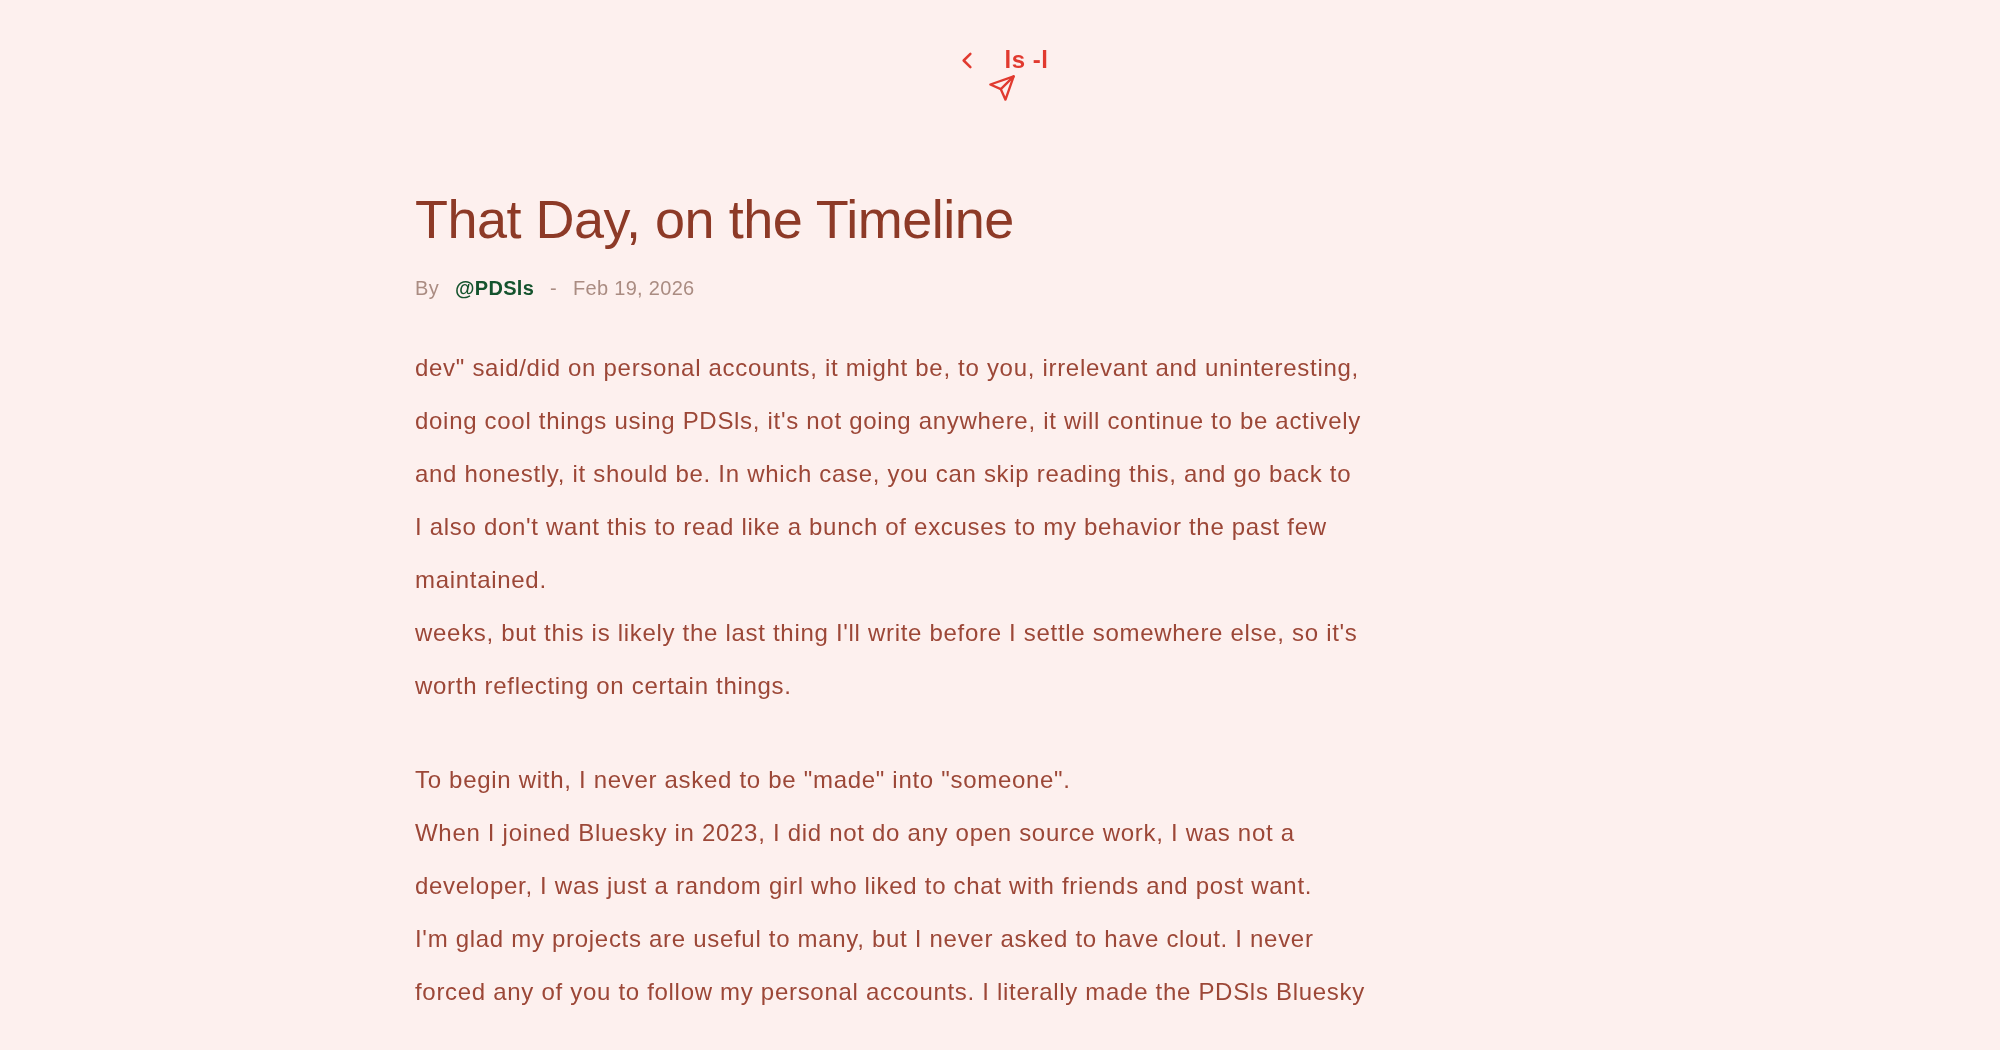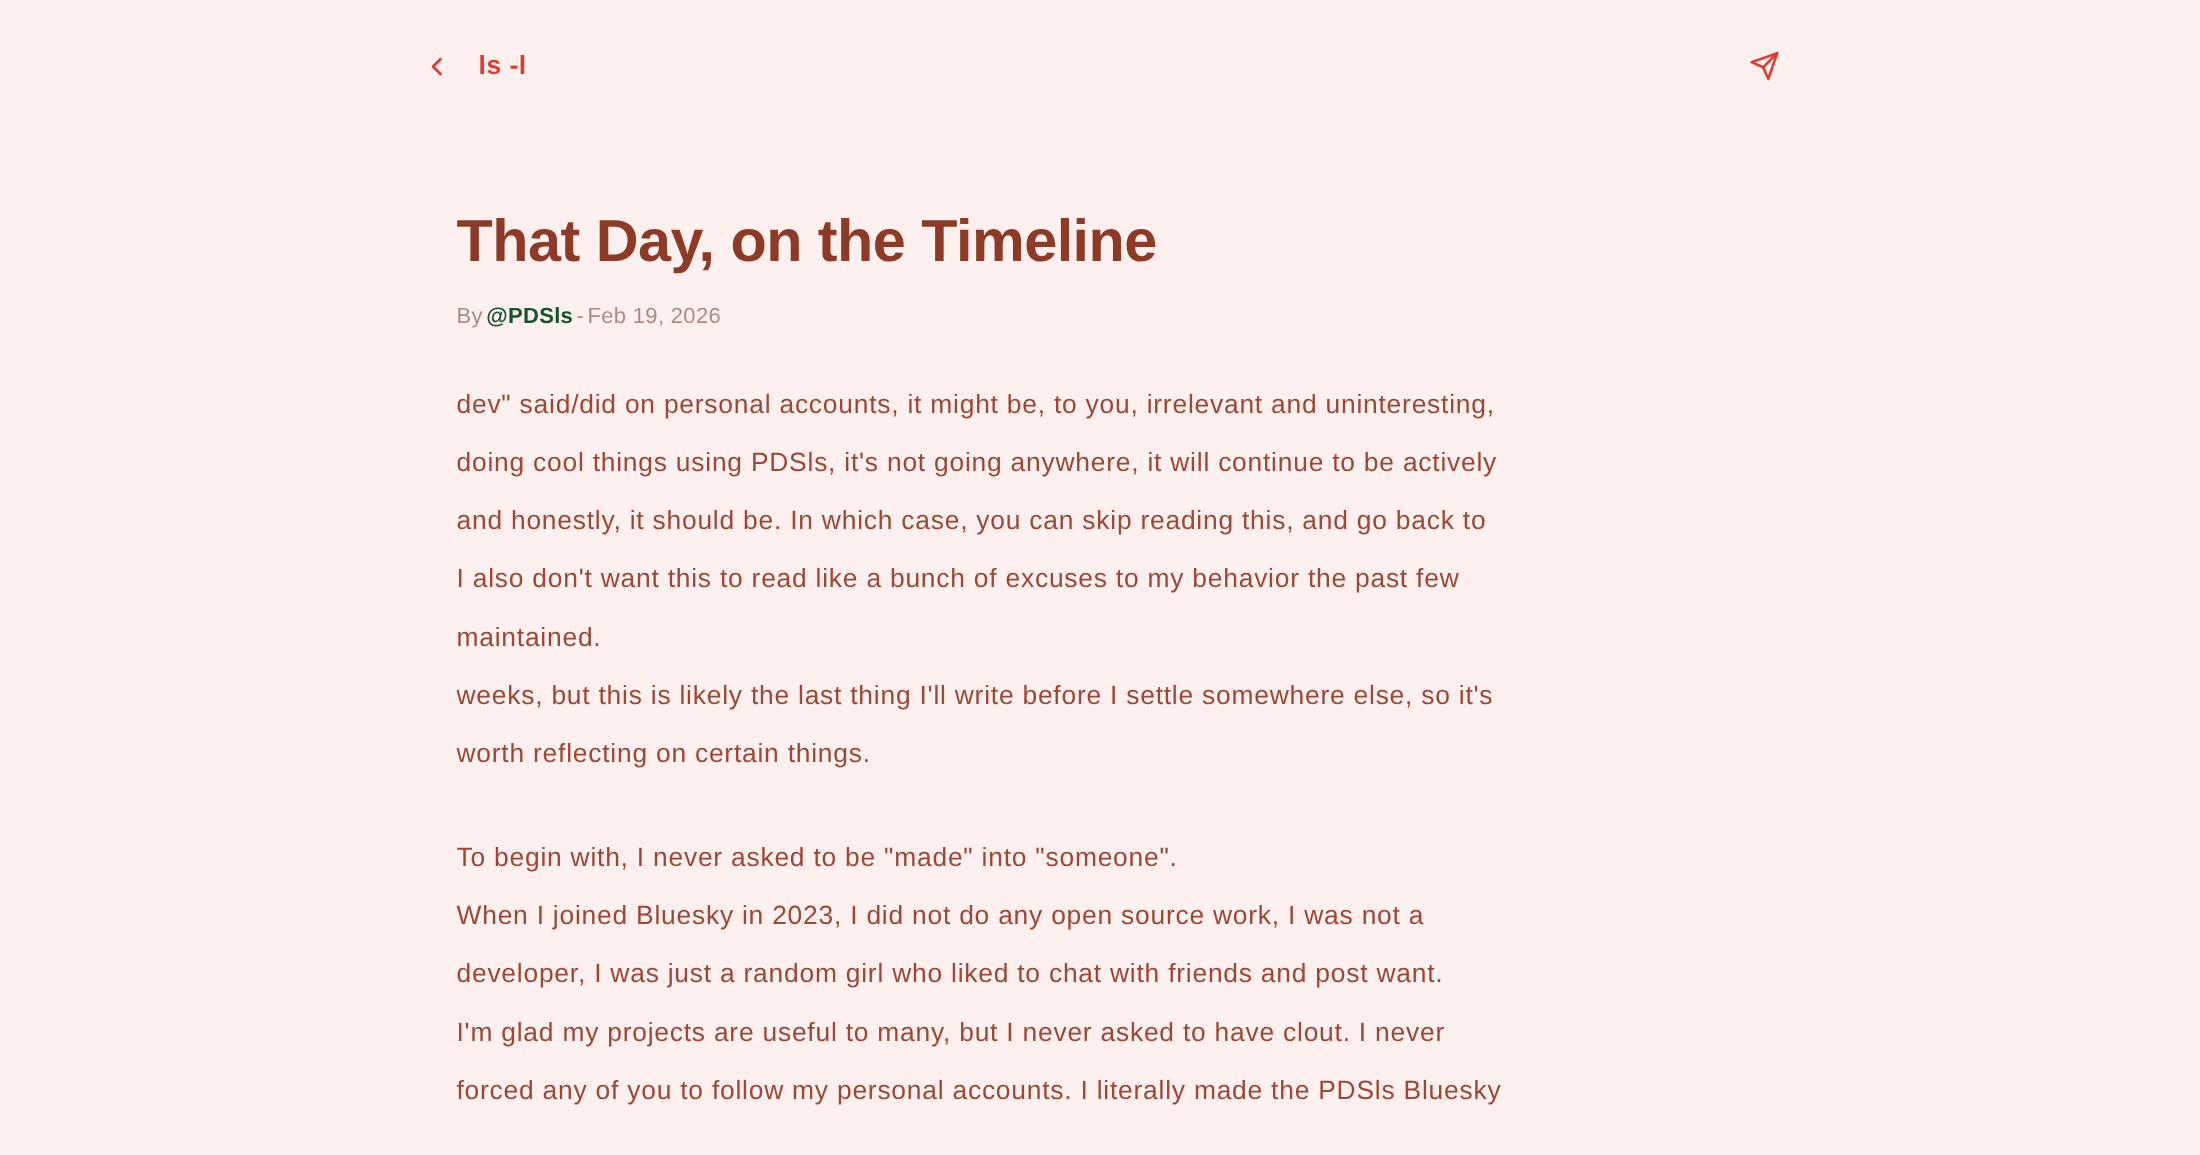--- a/index.html
+++ b/index.html
@@ -18,20 +18,21 @@
   }
 
   
   .header {
     position: absolute;
     top: 0; left: 0; right: 0;
     display: flex;
     align-items: center;
     justify-content: space-between;
     padding: 46px 382px 0 386px;
+    flex-direction: column;
   }
   .header-left {
     display: flex;
     align-items: center;
     gap: 26px;
   }
   .icon-btn {
     background: transparent;
     border: none;
     padding: 0;
@@ -56,29 +57,29 @@
   .article {
     position: absolute;
     top: 0;
     left: 415px;
     width: 1175px;
   }
   .article-title {
     margin-top: 190px;
     font-size: 54px;
     line-height: 1.1;
-    font-weight: bold;
+    font-weight: normal;
     letter-spacing: -0.5px;
     color: #8d3a27;
   }
   .byline {
     margin-top: 25px;
     display: flex;
     align-items: baseline;
-    gap: 3px;
+    gap: 16px;
     font-size: 20px;
     line-height: 28px;
     color: #aa8c82;
     letter-spacing: 0.3px;
   }
   .byline .author {
     color: #14532d;
     font-weight: bold;
     text-decoration: none;
     cursor: pointer;

